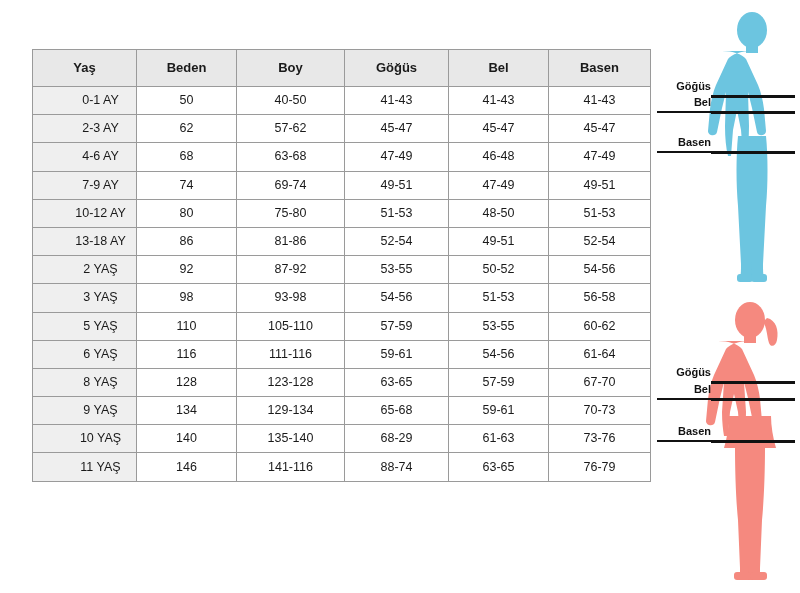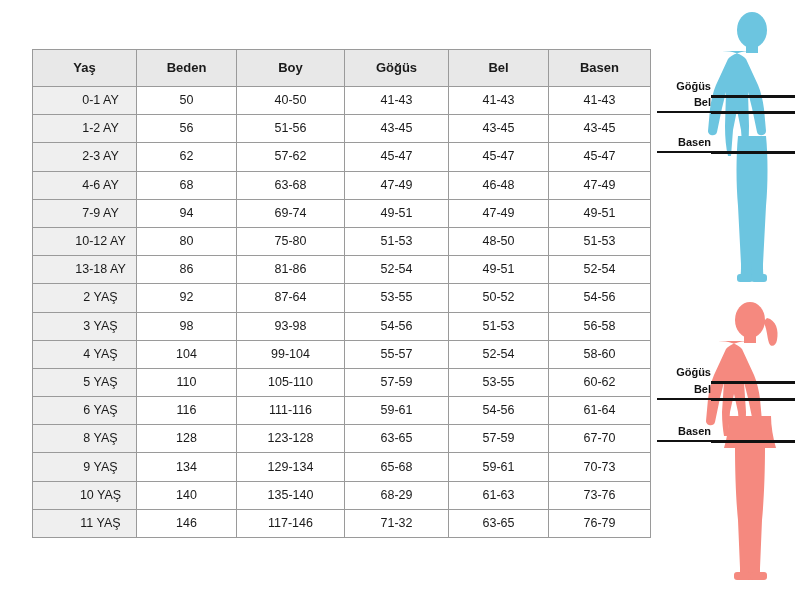--- a/index.html
+++ b/index.html
@@ -145,46 +145,38 @@
       <tbody>
         <tr>
           <td class="col-age">0-1 AY</td>
           <td>50</td>
           <td>40-50</td>
           <td>41-43</td>
           <td>41-43</td>
           <td>41-43</td>
         </tr>
         <tr>
-          <td class="col-age">1-2 AY</td>
-          <td>56</td>
-          <td>51-56</td>
-          <td>43-45</td>
-          <td>43-45</td>
-          <td>43-45</td>
-        </tr>
-        <tr>
           <td class="col-age">2-3 AY</td>
           <td>62</td>
           <td>57-62</td>
           <td>45-47</td>
           <td>45-47</td>
           <td>45-47</td>
         </tr>
         <tr>
           <td class="col-age">4-6 AY</td>
           <td>68</td>
           <td>63-68</td>
           <td>47-49</td>
           <td>46-48</td>
           <td>47-49</td>
         </tr>
         <tr>
           <td class="col-age">7-9 AY</td>
-          <td>94</td>
+          <td>74</td>
           <td>69-74</td>
           <td>49-51</td>
           <td>47-49</td>
           <td>49-51</td>
         </tr>
         <tr>
           <td class="col-age">10-12 AY</td>
           <td>80</td>
           <td>75-80</td>
           <td>51-53</td>
@@ -195,42 +187,34 @@
           <td class="col-age">13-18 AY</td>
           <td>86</td>
           <td>81-86</td>
           <td>52-54</td>
           <td>49-51</td>
           <td>52-54</td>
         </tr>
         <tr>
           <td class="col-age">2 YAŞ</td>
           <td>92</td>
-          <td>87-64</td>
+          <td>87-92</td>
           <td>53-55</td>
           <td>50-52</td>
           <td>54-56</td>
         </tr>
         <tr>
           <td class="col-age">3 YAŞ</td>
           <td>98</td>
           <td>93-98</td>
           <td>54-56</td>
           <td>51-53</td>
           <td>56-58</td>
         </tr>
         <tr>
-          <td class="col-age">4 YAŞ</td>
-          <td>104</td>
-          <td>99-104</td>
-          <td>55-57</td>
-          <td>52-54</td>
-          <td>58-60</td>
-        </tr>
-        <tr>
           <td class="col-age">5 YAŞ</td>
           <td>110</td>
           <td>105-110</td>
           <td>57-59</td>
           <td>53-55</td>
           <td>60-62</td>
         </tr>
         <tr>
           <td class="col-age">6 YAŞ</td>
           <td>116</td>
@@ -259,22 +243,22 @@
           <td class="col-age">10 YAŞ</td>
           <td>140</td>
           <td>135-140</td>
           <td>68-29</td>
           <td>61-63</td>
           <td>73-76</td>
         </tr>
         <tr>
           <td class="col-age">11 YAŞ</td>
           <td>146</td>
-          <td>117-146</td>
-          <td>71-32</td>
+          <td>141-116</td>
+          <td>88-74</td>
           <td>63-65</td>
           <td>76-79</td>
         </tr>
       </tbody>
     </table>
   </div>
 
   <div class="figures">
 
     <div class="fig" style="top:8px;left:50px;">

